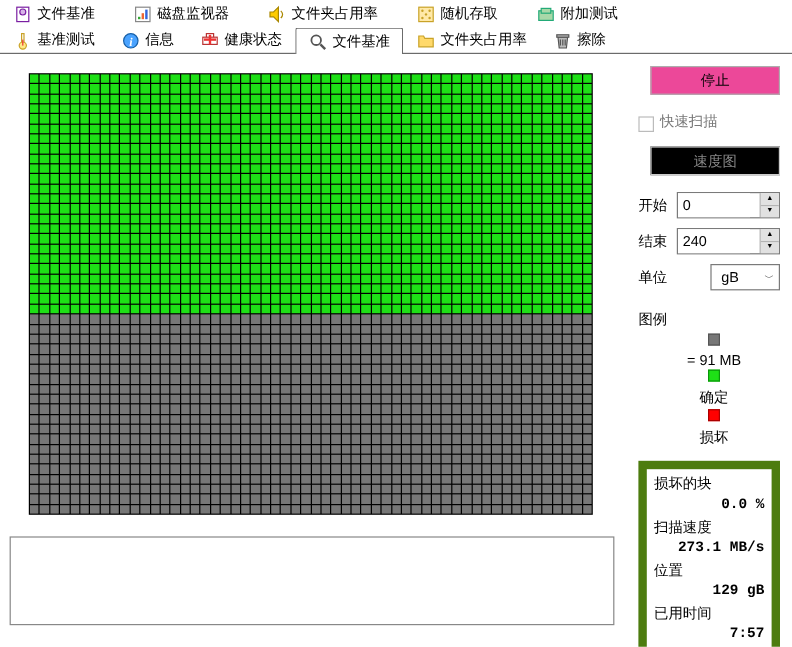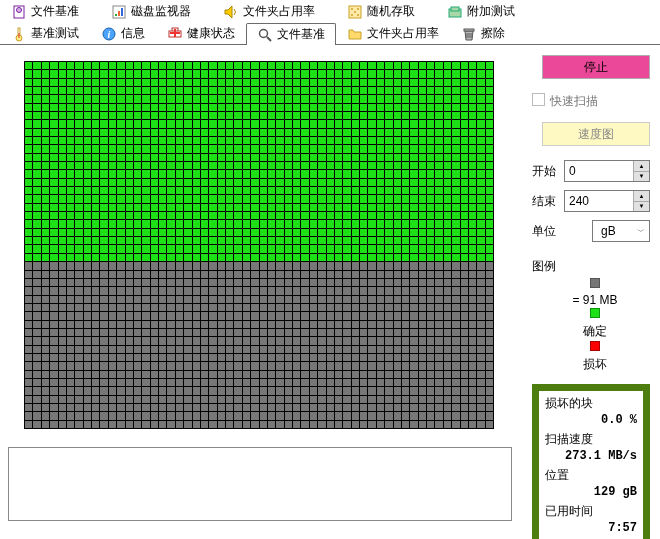--- a/index.html
+++ b/index.html
@@ -111,25 +111,25 @@
     align-items: center;
     justify-content: center;
     cursor: default;
     width: 108px;
     margin-left: auto;
     margin-bottom: 14px;
   }
   .btn.disabled {
     color: #888;
     border-color: #ccc;
-    background: #fef9c3;
+    background: #000000;
   }
   .chkrow {
     display: flex;
-    align-items: flex-start;
+    align-items: flex-end;
     gap: 5px;
     margin-bottom: 12px;
     color: #777;
   }
   .chkbox {
     width: 13px;
     height: 13px;
     border: 1px solid #bbb;
   }
   .fldrow {

